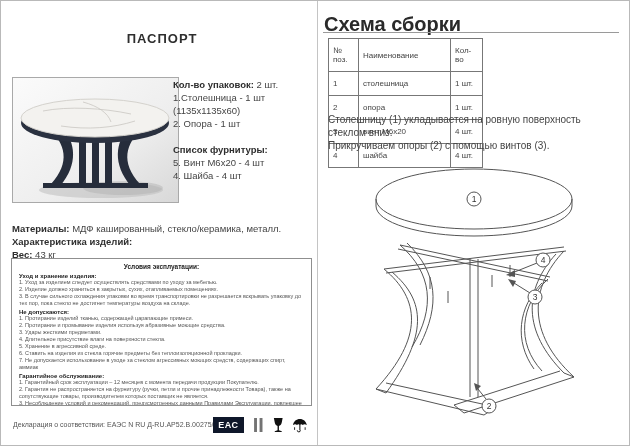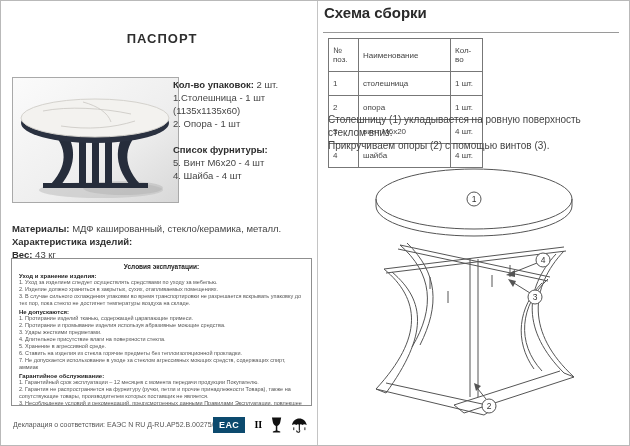--- a/index.html
+++ b/index.html
@@ -23,26 +23,26 @@
   .chars-block b { color:#2e2e2e; }
 
   .conditions-box { position:absolute; left:10px; top:257px; width:301px; height:148px;
     border:1px solid #8f8f8f; padding:4px 7px 3px 7px; overflow:hidden; }
   .cond-title { text-align:center; font-weight:bold; font-size:6.5px; margin-bottom:3px; color:#222; }
   .cond-sec-title { font-weight:bold; font-size:6px; margin-top:2px; color:#222; }
   .cond-item { font-size:5.5px; line-height:7px; color:#555; }
 
   .footer-decl { position:absolute; left:12px; top:420px; font-size:7px; color:#555; }
   .footer-icons { position:absolute; left:212px; top:413px; width:95px; height:22px; display:flex; align-items:center; gap:9px; }
-  .eac-badge { width:35px; height:16px; background:#0c4a6e; color:#fff; font-weight:bold;
+  .eac-badge { width:35px; height:16px; background:#0f172a; color:#fff; font-weight:bold;
     font-size:9px; display:flex; align-items:center; justify-content:center; letter-spacing:0.5px; }
-  .class-mark { font-family:Liberation Serif, serif; font-size:10px; font-weight:bold; color:#000000; line-height:16px; }
+  .class-mark { font-family:Liberation Sans, sans-serif; font-size:20px; font-weight:bold; color:#737373; line-height:16px; }
 
   
-  .scheme-title { position:absolute; left:323px; top:3px; font-size:15px; font-weight:bold; color:#2a2a2a; }
+  .scheme-title { position:absolute; left:323px; top:12px; font-size:20px; font-weight:bold; color:#2a2a2a; }
   .scheme-rule { position:absolute; left:322px; top:31px; width:296px; height:1px; background:#9a9a9a; }
   .parts-table { position:absolute; left:327px; top:37px; border-collapse:collapse; font-size:8px; color:#444; }
   .parts-table th, .parts-table td { border:1px solid #777; padding:7px 4px; font-weight:normal; text-align:left; }
   .parts-table th { height:13px; }
   .parts-table td { height:10px; }
   .col-pos { width:30px; } .col-name { width:92px; } .col-qty { width:32px; }
   .instructions { position:absolute; left:327px; top:112px; width:290px; font-size:10px; line-height:13px; color:#444; }
   .diagram { position:absolute; left:333px; top:146px; }
 </style>
 </head>

